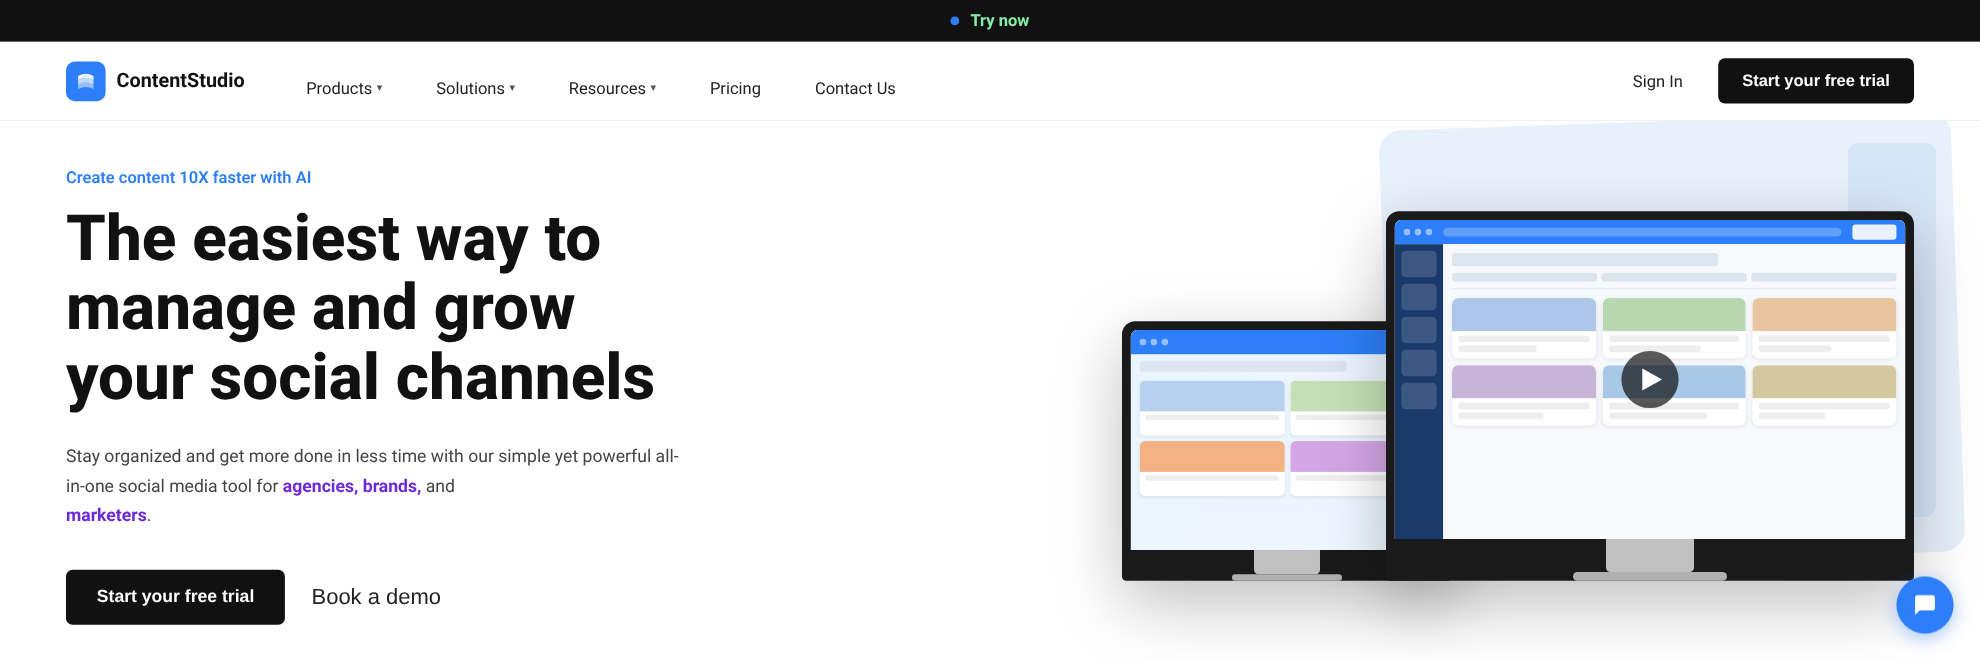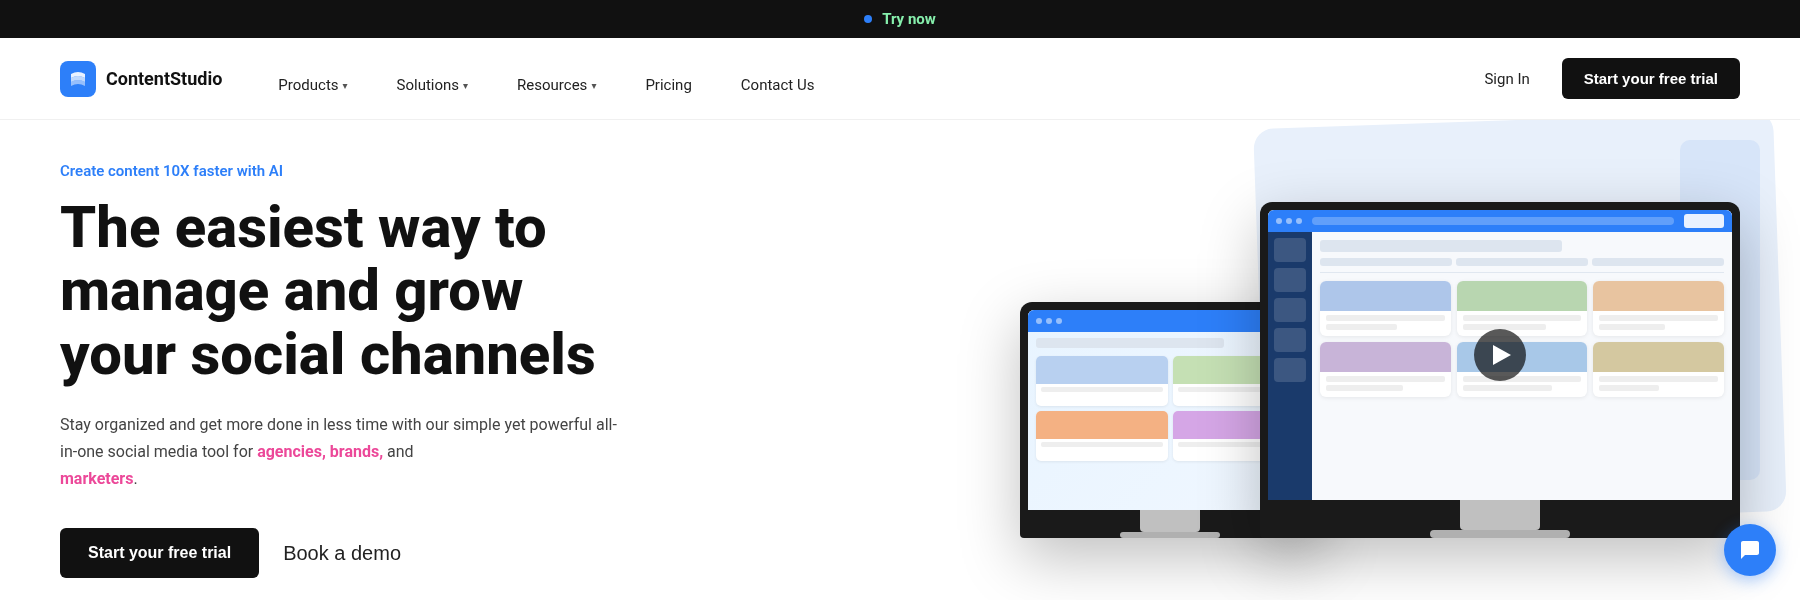--- a/index.html
+++ b/index.html
@@ -28,21 +28,21 @@
       color: #86efac;
       text-decoration: none;
       font-weight: 700;
     }
 
     
     .navbar {
       display: flex;
       align-items: center;
       padding: 0 60px;
-      height: 82px;
+      height: 72px;
       border-bottom: 1px solid #f0f0f0;
       background: #fff;
     }
     .logo {
       display: flex;
       align-items: center;
       gap: 10px;
       text-decoration: none;
       margin-right: 40px;
     }
@@ -132,21 +132,21 @@
       color: #111;
       margin-bottom: 24px;
     }
     .hero-description {
       font-size: 16px;
       color: #444;
       line-height: 1.7;
       margin-bottom: 36px;
       max-width: 560px;
     }
-    .hero-description strong { color: #ec4899; font-weight: 700; text-align: right; }
+    .hero-description strong { color: #6d28d9; font-weight: 700; text-align: right; }
     .hero-actions {
       display: flex;
       align-items: center;
       gap: 24px;
     }
     .btn-primary {
       background: #111;
       color: #fff;
       border: none;
       border-radius: 6px;

